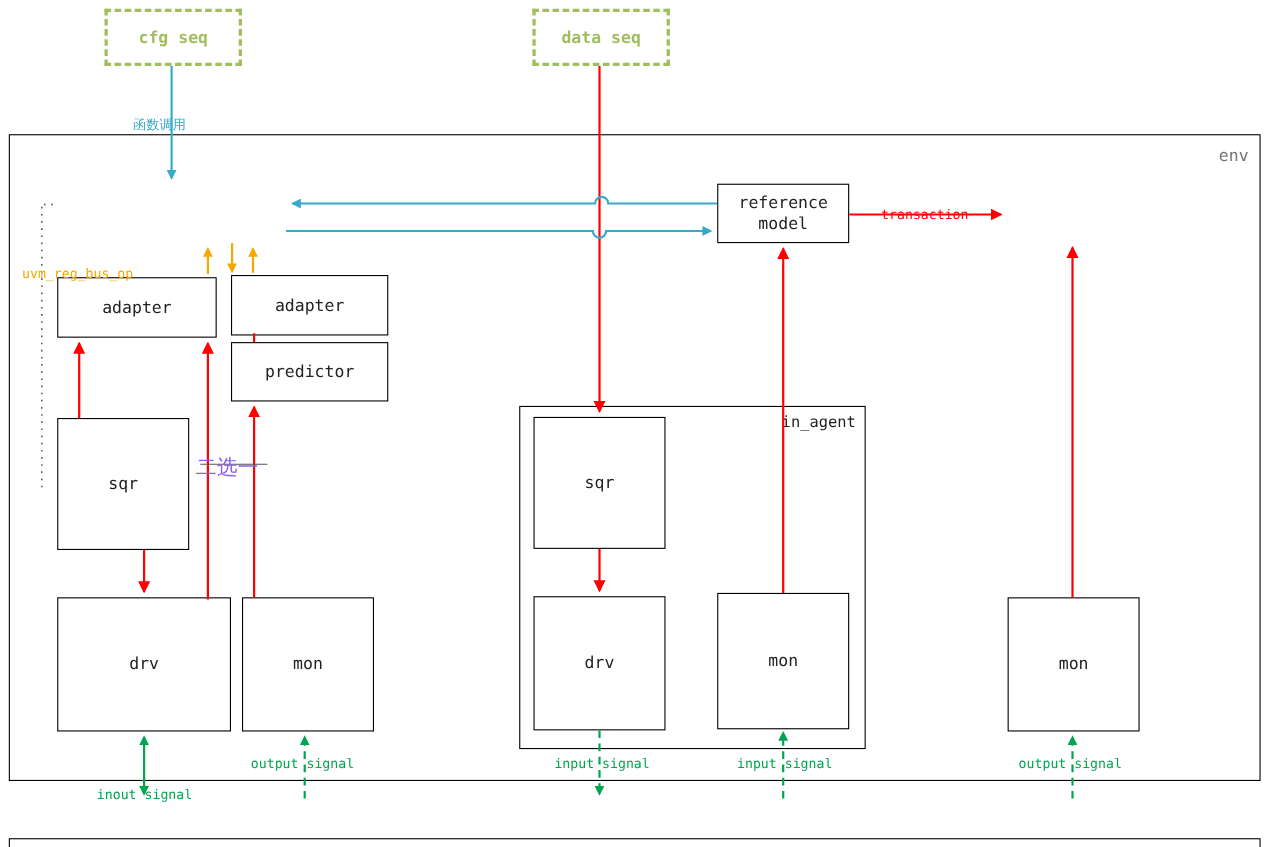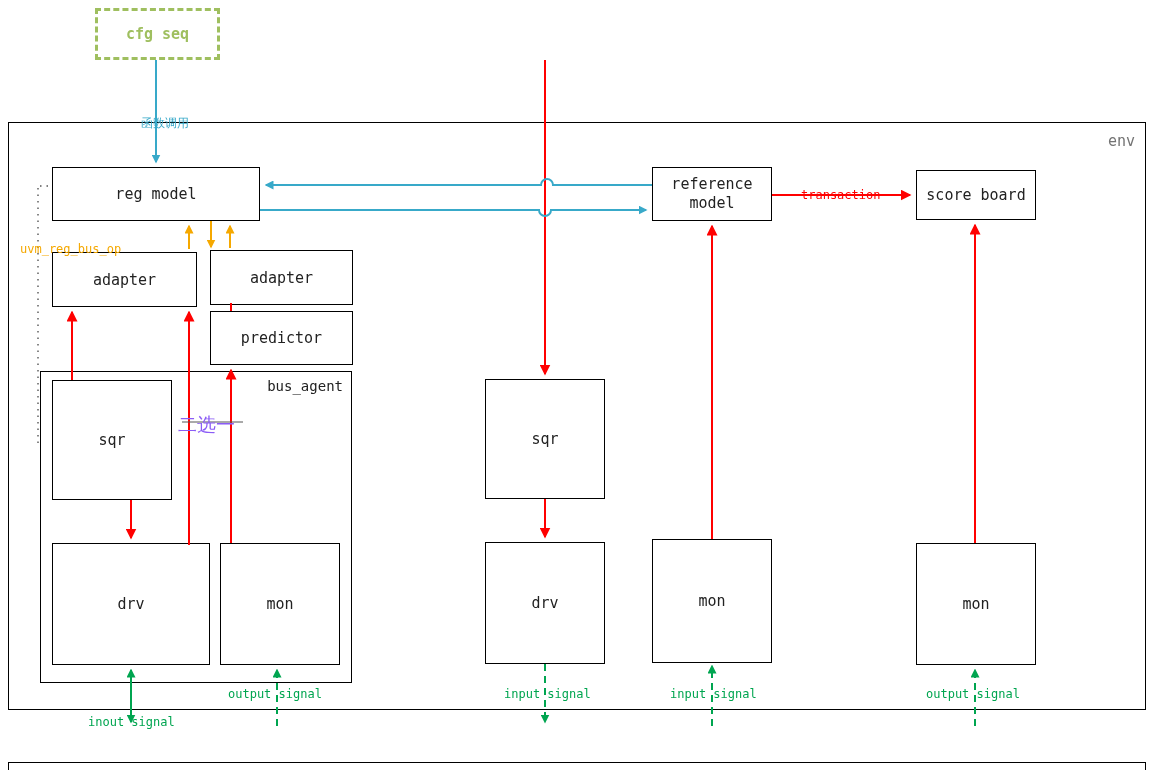--- a/index.html
+++ b/index.html
@@ -28,66 +28,63 @@
 </style>
 </head>
 <body>
 
 <div id="stage">
 
   <div class="seqbox" style="left:95px;top:8px;width:125px;height:52px;">
     <div class="ctr">cfg seq</div>
   </div>
 
+  <div class="seqbox" style="left:484px;top:8px;width:125px;height:52px;">
+    <div class="ctr">data seq</div>
+  </div>
 
   <div class="grp" style="left:8px;top:122px;width:1138px;height:588px;"></div>
   <div class="envtag" style="left:1108px;top:132px;">env</div>
 
   <div class="grp" style="left:8px;top:726px;width:1138px;height:36px;margin-top:36px;">
     <div class="duttxt">DUT</div>
   </div>
 
-  <div class="box" style="left:52px;top:167px;width:208px;height:54px;">
-    <div class="ctr">reg model</div>
-  </div>
 
   <div class="box" style="left:52px;top:252px;width:145px;height:55px;">
     <div class="ctr">adapter</div>
   </div>
 
   <div class="box" style="left:210px;top:250px;width:143px;height:55px;">
     <div class="ctr">adapter</div>
   </div>
 
   <div class="box" style="left:210px;top:311px;width:143px;height:54px;">
     <div class="ctr">predictor</div>
   </div>
 
   <div class="box" style="left:652px;top:167px;width:120px;height:54px;">
     <div class="ctr">reference
 model</div>
   </div>
 
-  <div class="box" style="left:916px;top:170px;width:120px;height:50px;">
-    <div class="ctr">score board</div>
-  </div>
 
-  <div class="grp" style="left:40px;top:371px;width:312px;height:312px;">
-    <div class="tag">bus_agent</div>
-  </div>
   <div class="box" style="left:52px;top:380px;width:120px;height:120px;">
     <div class="ctr">sqr</div>
   </div>
   <div class="box" style="left:52px;top:543px;width:158px;height:122px;">
     <div class="ctr">drv</div>
   </div>
   <div class="box" style="left:220px;top:543px;width:120px;height:122px;">
     <div class="ctr">mon</div>
   </div>
 
+  <div class="grp" style="left:472px;top:369px;width:315px;height:312px;">
+    <div class="tag">in_agent</div>
+  </div>
   <div class="box" style="left:485px;top:379px;width:120px;height:120px;">
     <div class="ctr">sqr</div>
   </div>
   <div class="box" style="left:485px;top:542px;width:120px;height:122px;">
     <div class="ctr">drv</div>
   </div>
   <div class="box" style="left:652px;top:539px;width:120px;height:124px;">
     <div class="ctr">mon</div>
   </div>
 
@@ -156,21 +153,21 @@
 
     <path d="M545,664 L545,722" stroke="#00a550" stroke-width="2" fill="none" stroke-dasharray="7 5" marker-end="url(#ah-gr)"></path>
 
     <path d="M712,726 L712,666" stroke="#00a550" stroke-width="2" fill="none" stroke-dasharray="7 5" marker-end="url(#ah-gr)"></path>
 
     <path d="M975,726 L975,670" stroke="#00a550" stroke-width="2" fill="none" stroke-dasharray="7 5" marker-end="url(#ah-gr)"></path>
 
     <path d="M182,422 L243,422" stroke="#555555" stroke-width="1" fill="none"></path>
   </svg>
 
-  <div class="lbl cy" style="left:121px;top:115px;margin-left:20px;">函数调用</div>
+  <div class="lbl cy" style="left:121px;top:105px;">函数调用</div>
 
   <div class="lbl or" style="left:20px;top:231px;margin-top:11px;">uvm_reg_bus_op</div>
 
   <div class="lbl rd" style="left:801px;top:188px;">transaction</div>
 
   <div class="lbl dk" style="left:178px;top:412px;">二选一</div>
 
   <div class="lbl gr" style="left:88px;top:687px;margin-top:28px;">inout signal</div>
   <div class="lbl gr" style="left:228px;top:687px;">output signal</div>
   <div class="lbl gr" style="left:504px;top:687px;">input signal</div>

